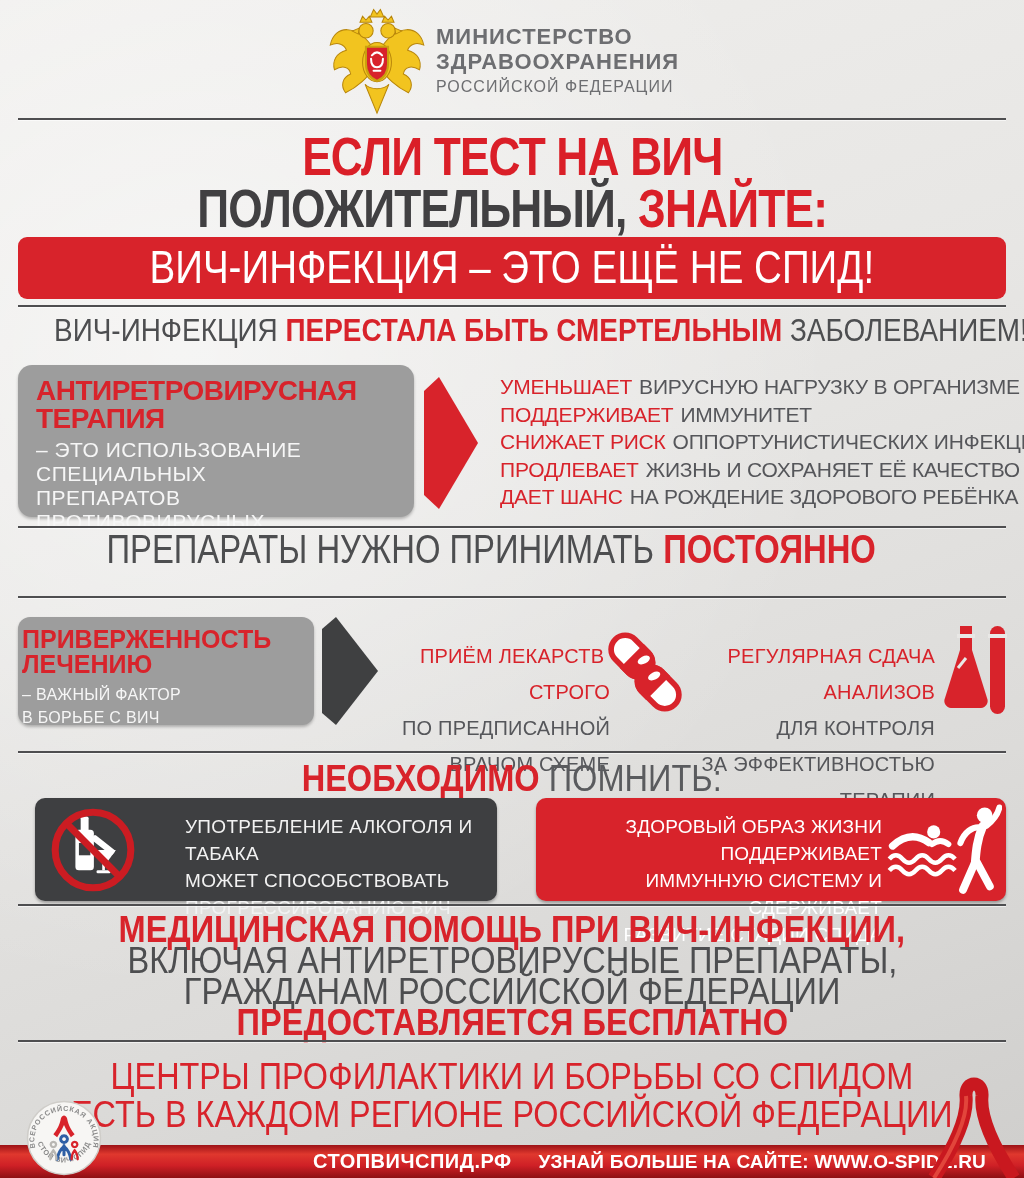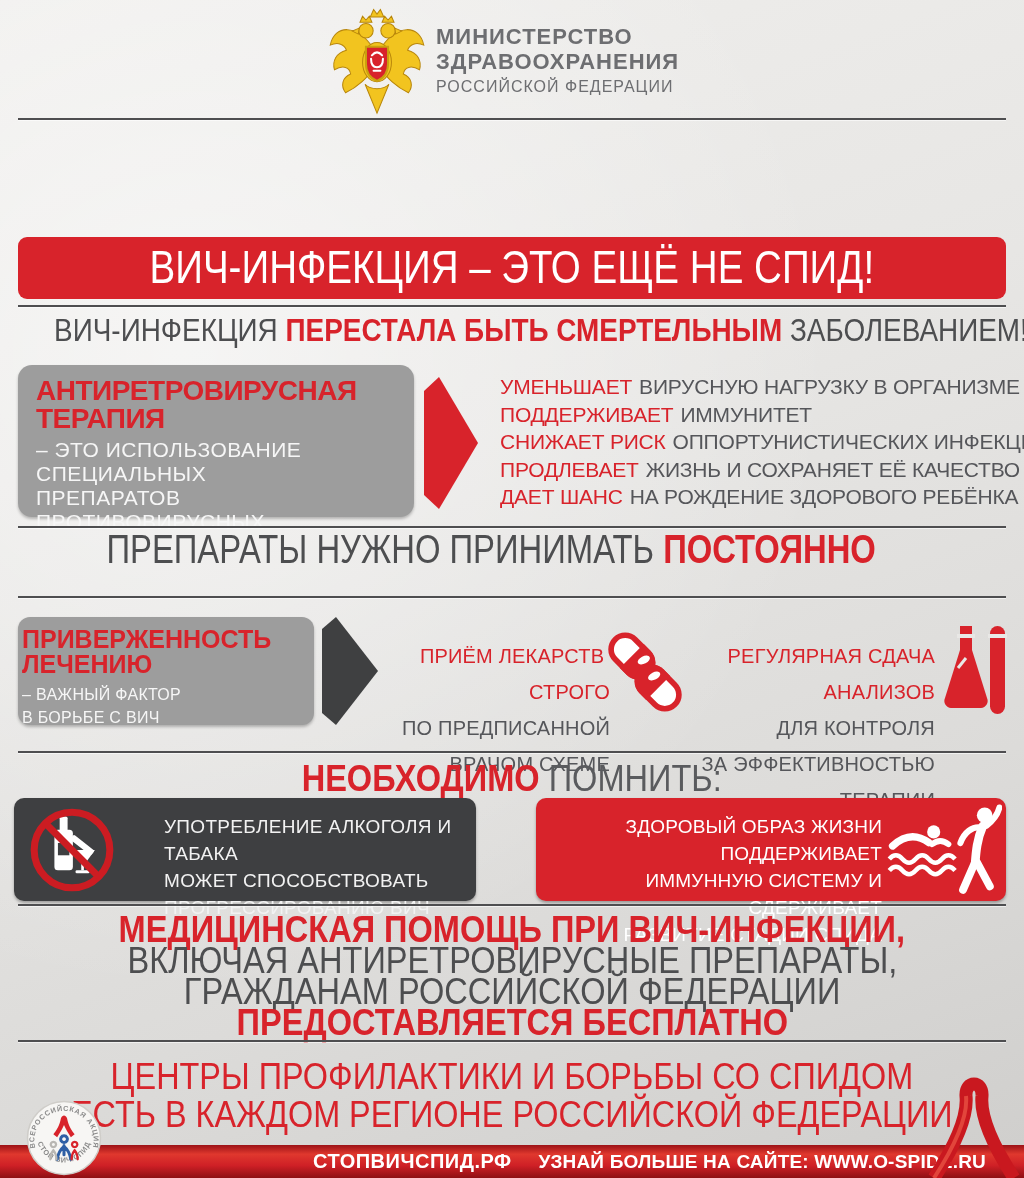--- a/index.html
+++ b/index.html
@@ -55,21 +55,21 @@
   .adh-item { position:absolute; top:638px; text-align:right; font-size:20px; line-height:36px; letter-spacing:.2px; }
   .adh-item .r { color:#d8232b; }
   .adh-item .g { color:#55565a; }
   .adh-item1 { left:360px; width:250px; }
   .adh-item2 { left:690px; width:245px; }
 
   .remember { position:absolute; left:0; top:758px; width:1024px; text-align:center; font-size:37px; }
   .remember b { color:#d8232b; }
   .remember span.g { color:#5a5b5e; font-weight:400; }
 
-  .darkbox { position:absolute; left:14px; top:798px; width:462px; height:103px; background:#3e3f41; border-radius:10px; box-shadow:0 2px 3px rgba(0,0,0,.3); }
+  .darkbox { position:absolute; left:35px; top:798px; width:462px; height:103px; background:#3e3f41; border-radius:10px; box-shadow:0 2px 3px rgba(0,0,0,.3); }
   .darkbox .txt { position:absolute; left:150px; top:15px; color:#f2f2f2; font-size:19px; line-height:27px; letter-spacing:.3px; }
 
   .redbox { position:absolute; left:536px; top:798px; width:470px; height:103px; background:#d8232b; border-radius:10px; box-shadow:0 2px 3px rgba(0,0,0,.3); }
   .redbox .txt { position:absolute; left:14px; top:15px; width:332px; text-align:right; color:#fff; font-size:19px; line-height:27px; letter-spacing:.2px; }
 
   .freecare { position:absolute; left:0; top:914px; width:1024px; text-align:center; font-size:37px; line-height:31px; }
   .freecare .r { color:#d8232b; font-weight:bold; }
   .freecare .g { color:#4d4e50; font-weight:400; }
 
   .centers { position:absolute; left:0; top:1058px; width:1024px; text-align:center; font-size:36px; line-height:38px; color:#d8232b; font-weight:400; }
@@ -108,20 +108,24 @@
     </g>
   </svg>
   <div class="ministry">
     <div class="l1">МИНИСТЕРСТВО</div>
     <div class="l2">ЗДРАВООХРАНЕНИЯ</div>
     <div class="l3">РОССИЙСКОЙ ФЕДЕРАЦИИ</div>
   </div>
 
   <div class="divider" style="top:118px;"></div>
 
+  <div class="title">
+    <div><span class="cond red">ЕСЛИ ТЕСТ НА ВИЧ</span></div>
+    <div><span class="cond"><span class="dark">ПОЛОЖИТЕЛЬНЫЙ, </span><span class="red">ЗНАЙТЕ:</span></span></div>
+  </div>
 
   <div class="banner">
     <span class="cond">ВИЧ-ИНФЕКЦИЯ – ЭТО ЕЩЁ НЕ СПИД!</span>
   </div>
 
   <div class="divider" style="top:305px;"></div>
 
   <div class="statement">
     <span class="cond" style="transform:scaleX(.9);"><span>ВИЧ-ИНФЕКЦИЯ </span><b>ПЕРЕСТАЛА БЫТЬ СМЕРТЕЛЬНЫМ</b><span> ЗАБОЛЕВАНИЕМ!</span></span>
   </div>

